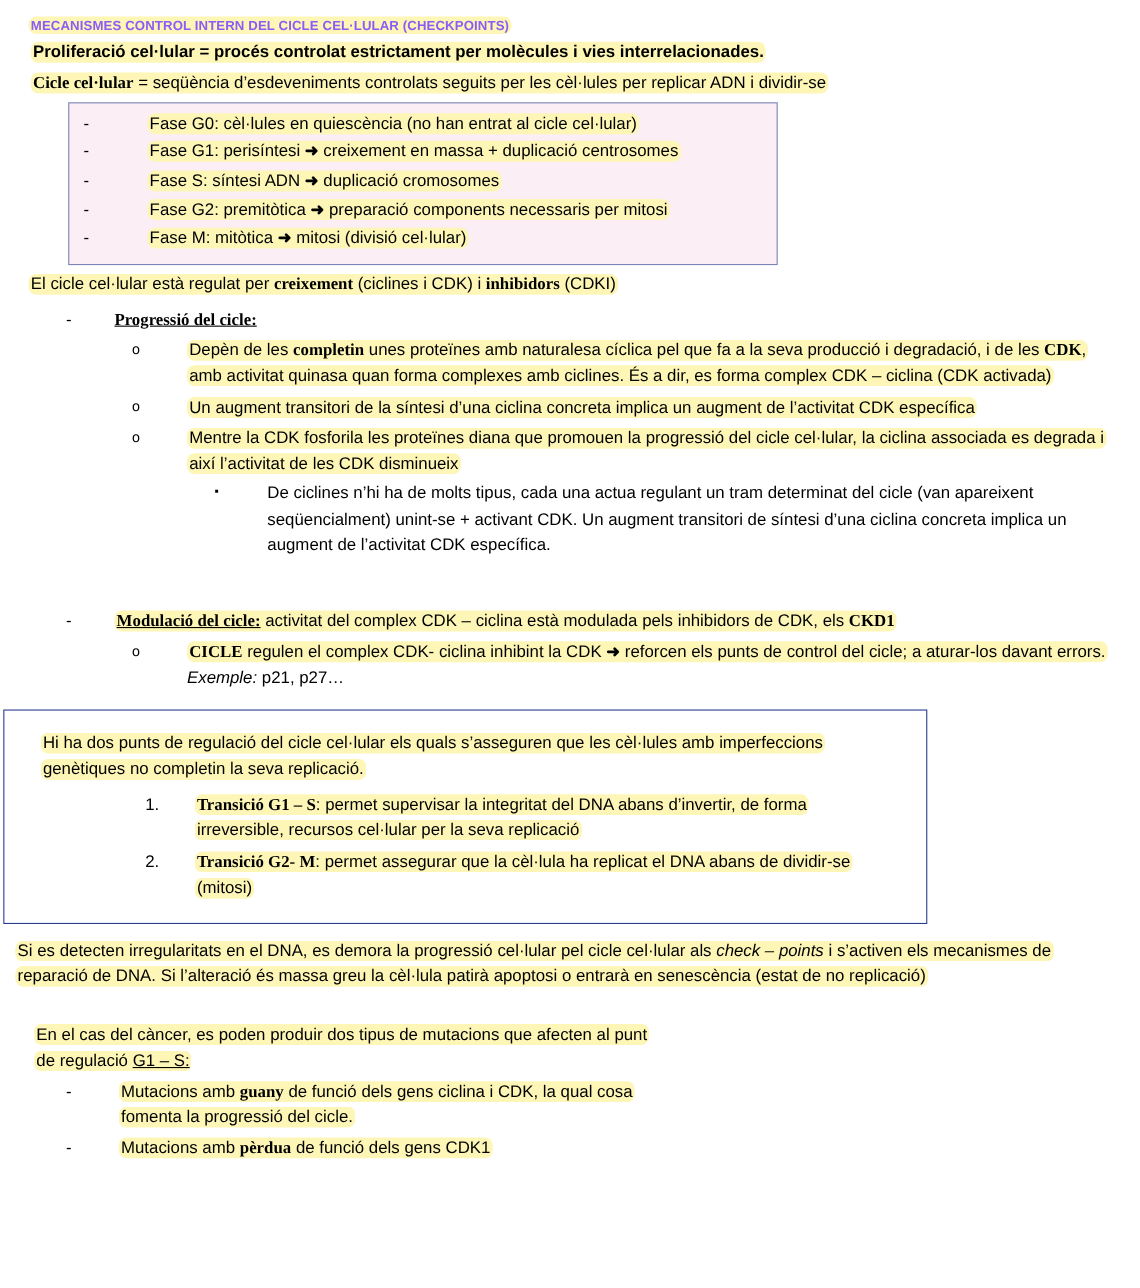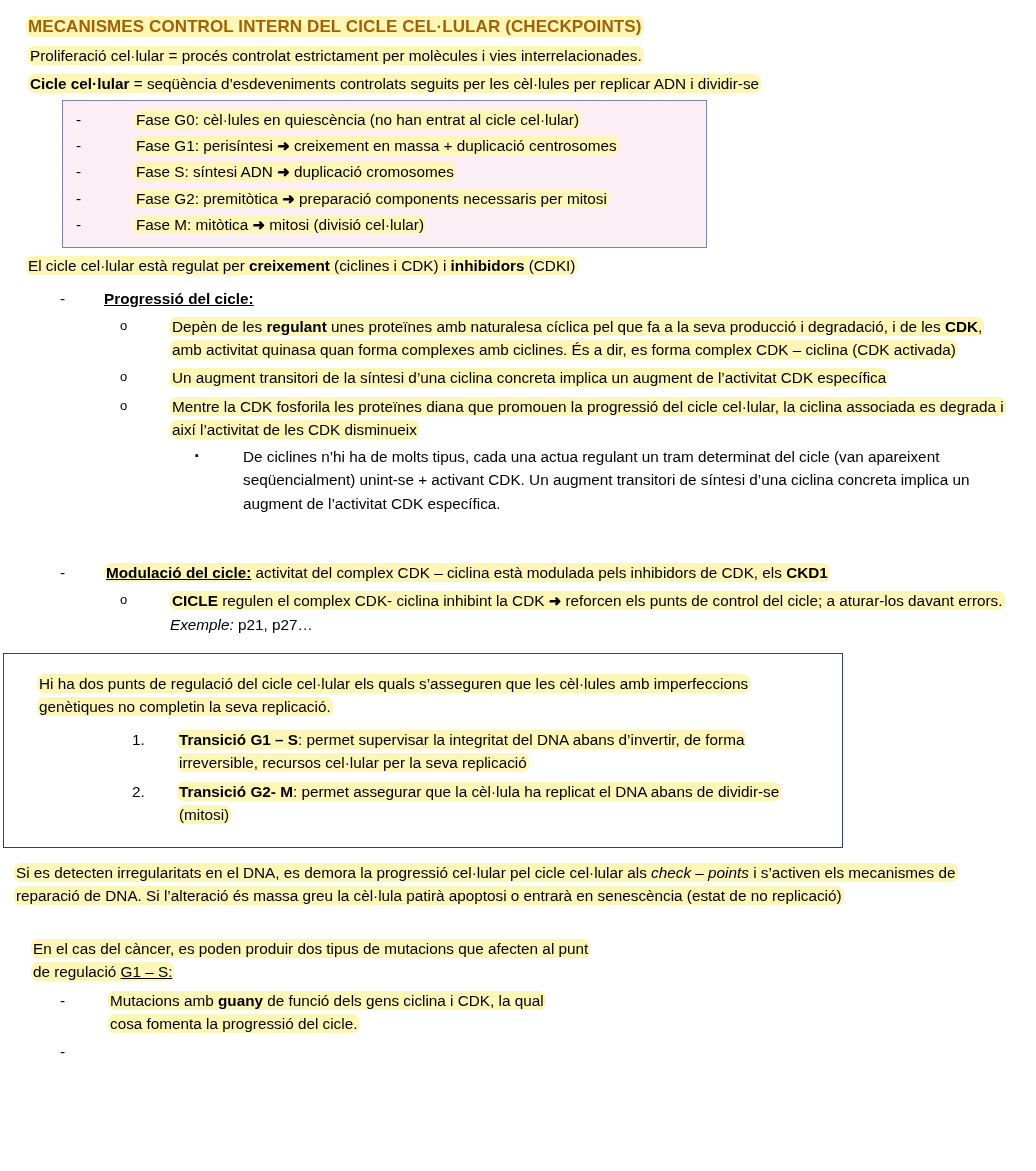--- a/index.html
+++ b/index.html
@@ -11,32 +11,32 @@
     font-size:15.3px;
     color:#000000;
     line-height:1.52;
     overflow:hidden;
   }
   .page { position:relative; width:1036px; height:1171px; padding:0; }
 
   
   .hl { background:#fdf6b6; border-radius:7px; box-decoration-break:clone;
         -webkit-box-decoration-break:clone; padding:1px 2px; }
-  .b { font-weight:bold; }
+  .b { font-weight:bold;font-family:Liberation Serif, serif; }
   .u { text-decoration:underline; }
   .it { font-style:italic; }
 
   .title {
-    color:#a16207;
+    color:#8b5cf6;
     font-weight:bold;
-    font-size:17px;
+    font-size:12px;
     letter-spacing:0.1px;
     margin:14px 0 0 26px;
   }
-  .para { margin:4px 0 0 28px; }
+  .para { margin:4px 0 0 28px;font-weight:bold; }
   .para2 { margin:5px 0 0 28px; }
 
   
   .pinkbox {
     margin:5px 0 0 62px;
     width:645px;
     border:1.4px solid #7a84b8;
     background:#fbeef4;
     padding:7px 0 8px 0;
   }
@@ -125,21 +125,21 @@
 
   <div class="line-reg"><span class="hl"><span>El cicle cel·lular està regulat per </span><span class="b">creixement</span><span>  (ciclines i CDK) i </span><span class="b">inhibidors</span><span> (CDKI)</span></span></div>
 
   <div class="lvl1">
     <div class="mk">-</div>
     <div class="tx b u">Progressió del cicle:</div>
   </div>
 
   <div class="lvl2">
     <div class="mk">o</div>
-    <div class="tx"><span class="hl"><span>Depèn de les </span><span class="b">regulant</span><span> unes proteïnes amb naturalesa cíclica pel que fa a la seva producció i degradació, i de les </span><span class="b">CDK</span><span>, amb activitat quinasa quan forma complexes amb ciclines. És a dir, es forma complex CDK – ciclina (CDK activada)</span></span></div>
+    <div class="tx"><span class="hl"><span>Depèn de les </span><span class="b">completin</span><span> unes proteïnes amb naturalesa cíclica pel que fa a la seva producció i degradació, i de les </span><span class="b">CDK</span><span>, amb activitat quinasa quan forma complexes amb ciclines. És a dir, es forma complex CDK – ciclina (CDK activada)</span></span></div>
   </div>
 
   <div class="lvl2">
     <div class="mk">o</div>
     <div class="tx just"><span class="hl">Un augment transitori de la síntesi d’una ciclina concreta implica un augment de l’activitat CDK específica</span></div>
   </div>
 
   <div class="lvl2">
     <div class="mk">o</div>
     <div class="tx"><span class="hl">Mentre la CDK fosforila les proteïnes diana que promouen la progressió del cicle cel·lular, la ciclina associada es degrada i així l’activitat de les CDK disminueix</span></div>
@@ -178,15 +178,16 @@
 
   <div class="tail"><span class="hl"><span>En el cas del càncer, es poden produir dos tipus de mutacions que afecten al punt de regulació </span><span class="u">G1 – S:</span></span></div>
 
   <div class="tail-list">
     <div class="mk">-</div>
     <div class="tx"><span class="hl"><span>Mutacions amb </span><span class="b">guany</span><span> de funció dels gens ciclina i CDK, la qual cosa fomenta la progressió del cicle.</span></span></div>
   </div>
 
   <div class="tail-list">
     <div class="mk">-</div>
+    <div class="tx"><span class="hl"><span>Mutacions amb </span><span class="b">pèrdua</span><span> de funció dels gens CDK1</span></span></div>
   </div>
 
 </div>
 
 </body></html>

